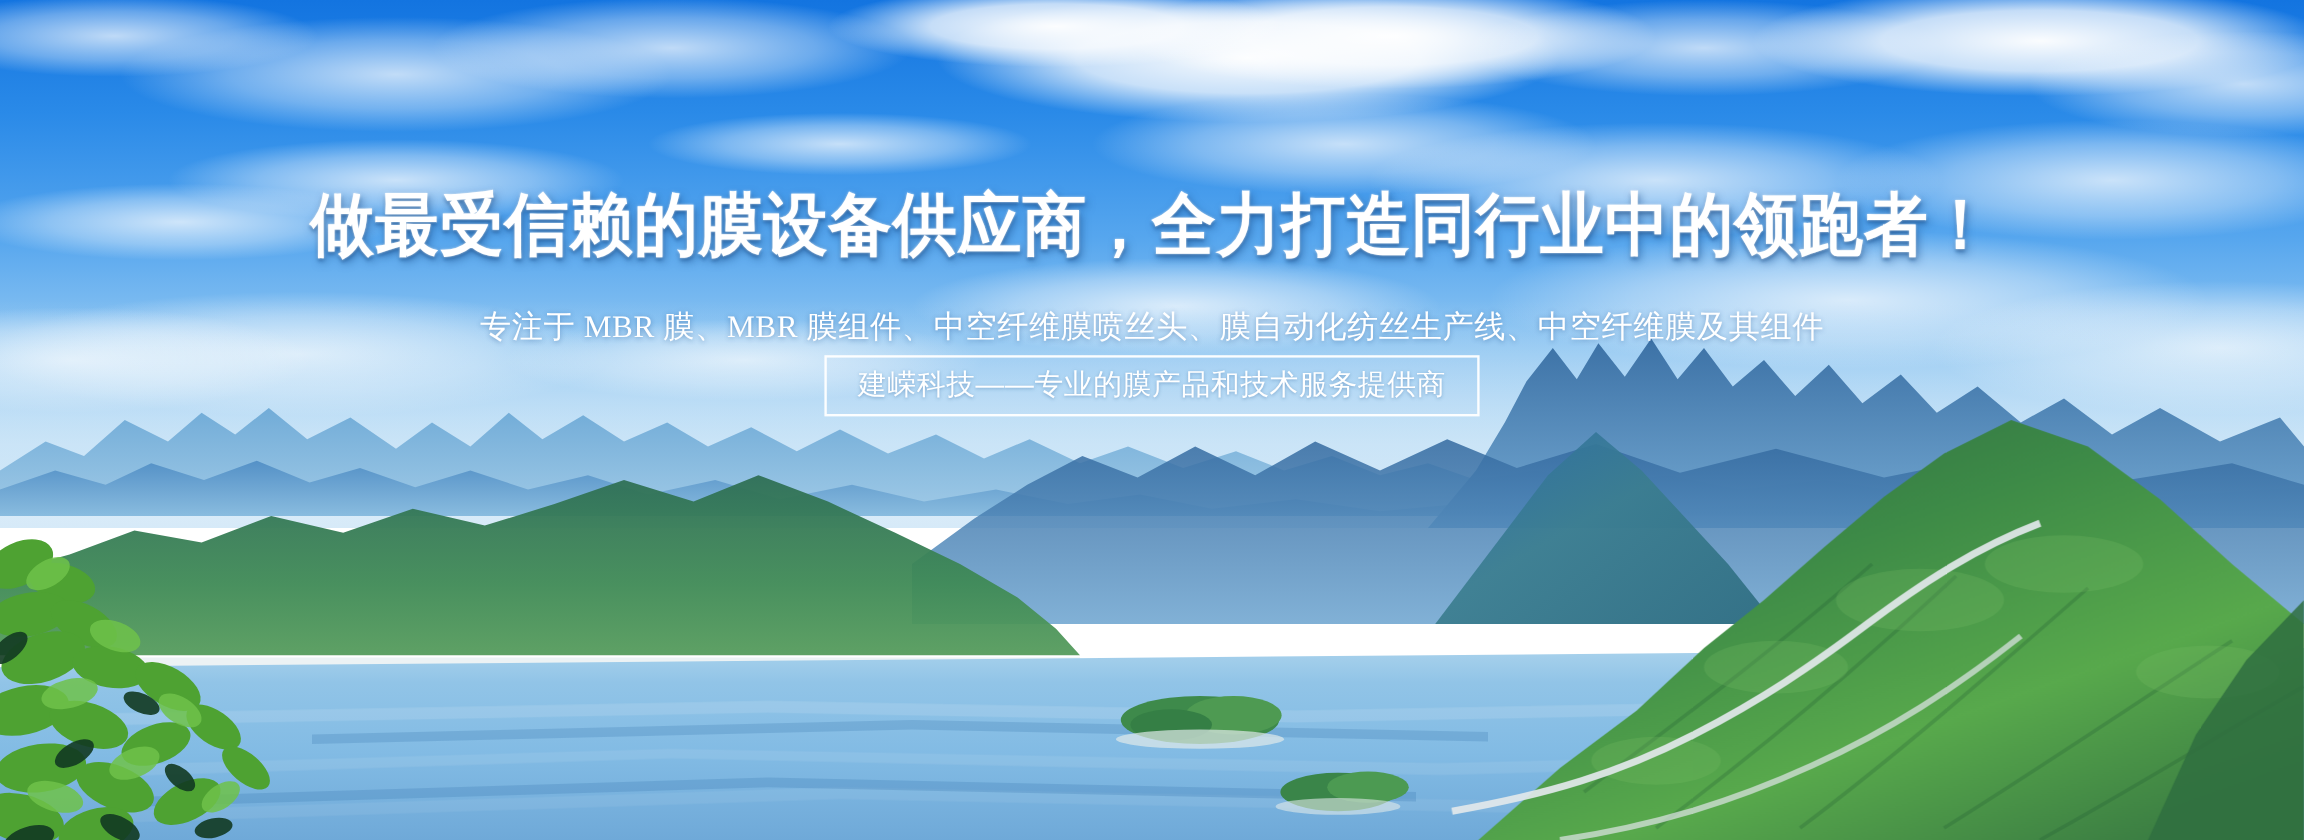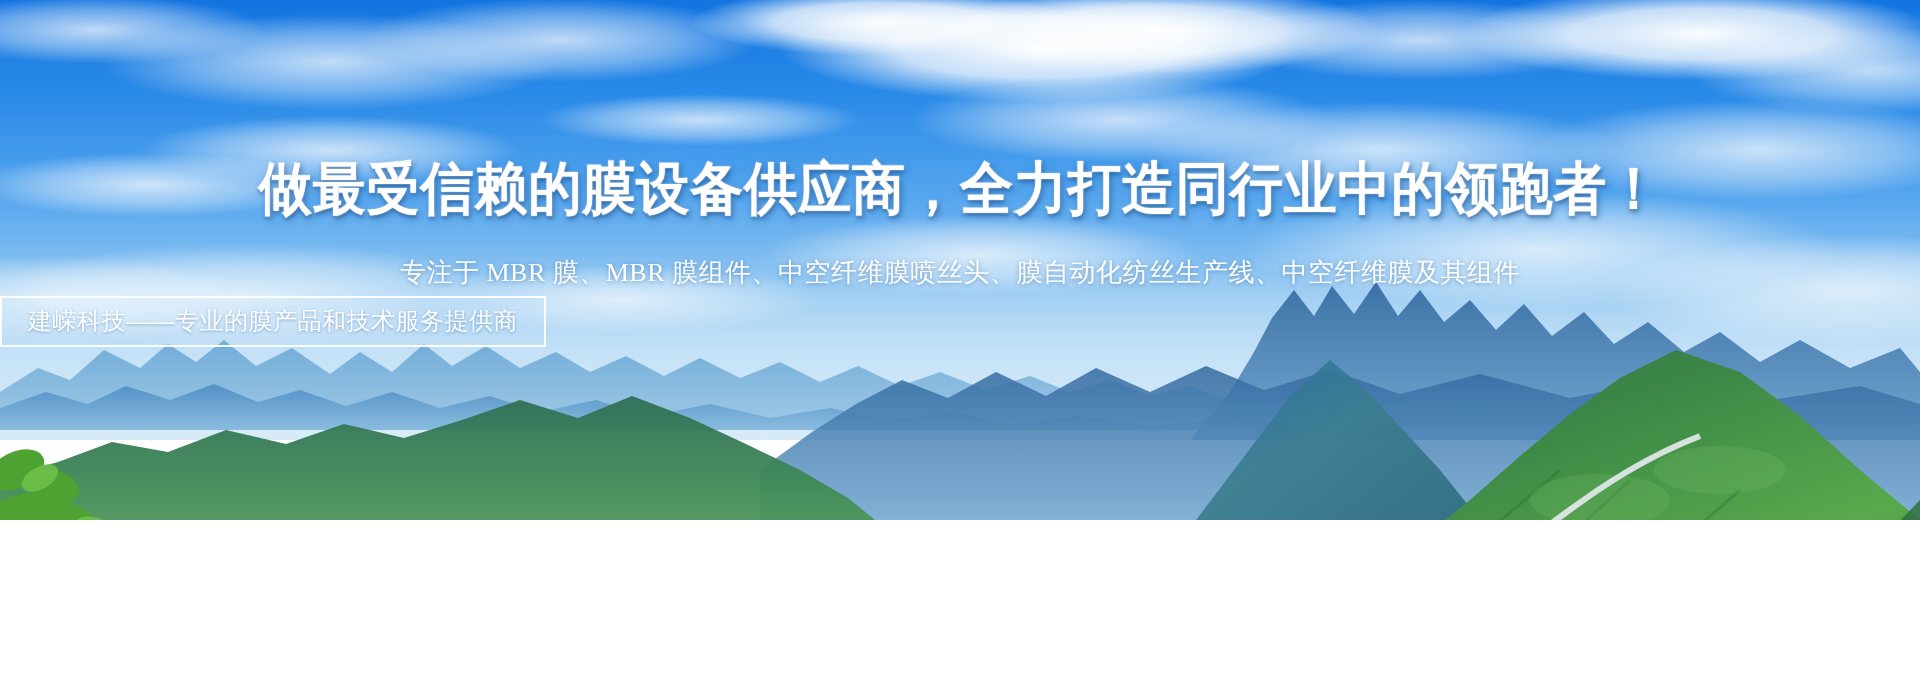--- a/index.html
+++ b/index.html
@@ -1,21 +1,21 @@
 <!DOCTYPE html>
 <html><head>
 <meta charset="utf-8">
 <style>
   html,body{margin:0;padding:0;background:#fff;}
   body{font-family:"Liberation Sans","DejaVu Sans",sans-serif;}
 
   #banner{
     position:relative;
     width:1920px;
-    height:520px;
+    height:700px;
     overflow:hidden;
   }
   #scene{position:absolute;inset:0;width:1920px;height:700px;display:block;}
 
   
   #overlay{
     position:absolute;
     left:0; top:0;
     width:1920px; height:700px;
     z-index:5;
@@ -53,21 +53,21 @@
     letter-spacing:0.5px;
     font-family:Liberation Serif, serif;
     text-shadow:0 1px 4px rgba(30,80,140,0.45);
     white-space:nowrap;
   }
 
   #tagline-wrap{
     position:absolute;
     left:0; right:0;
     top:296px;
-    text-align:left;
+    text-align:center;
   }
   #tagline-box{
     display:inline-block;
     border:2px solid rgba(255,255,255,0.95);
     padding:8px 26px 9px 26px;
     color:#ffffff;
     font-size:24px;
     line-height:30px;
     letter-spacing:0.5px;
     font-family:"Liberation Sans","DejaVu Sans",sans-serif;

